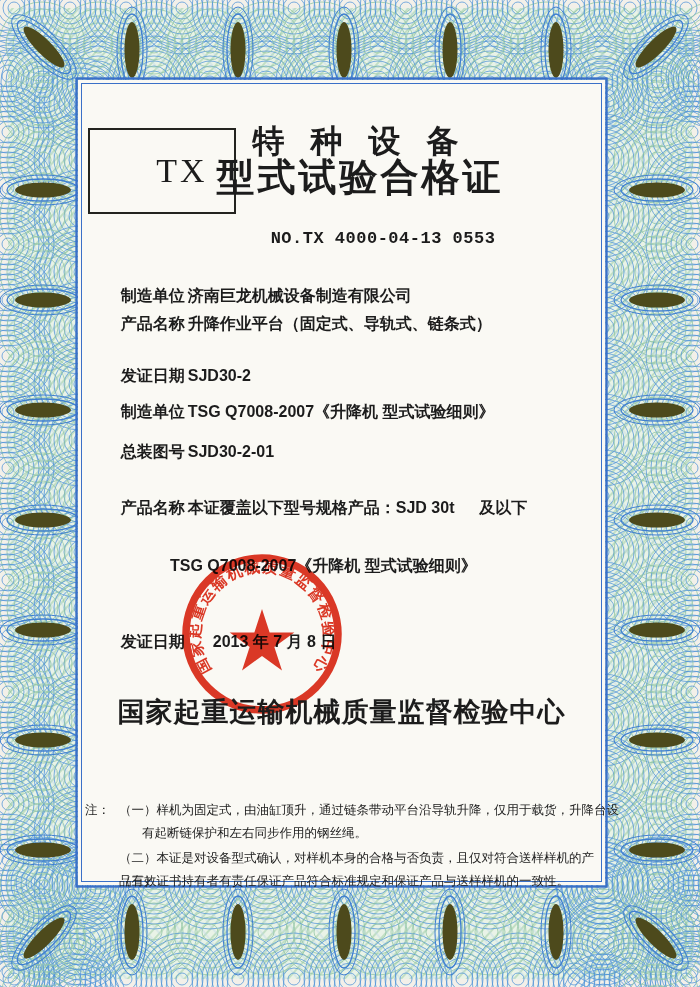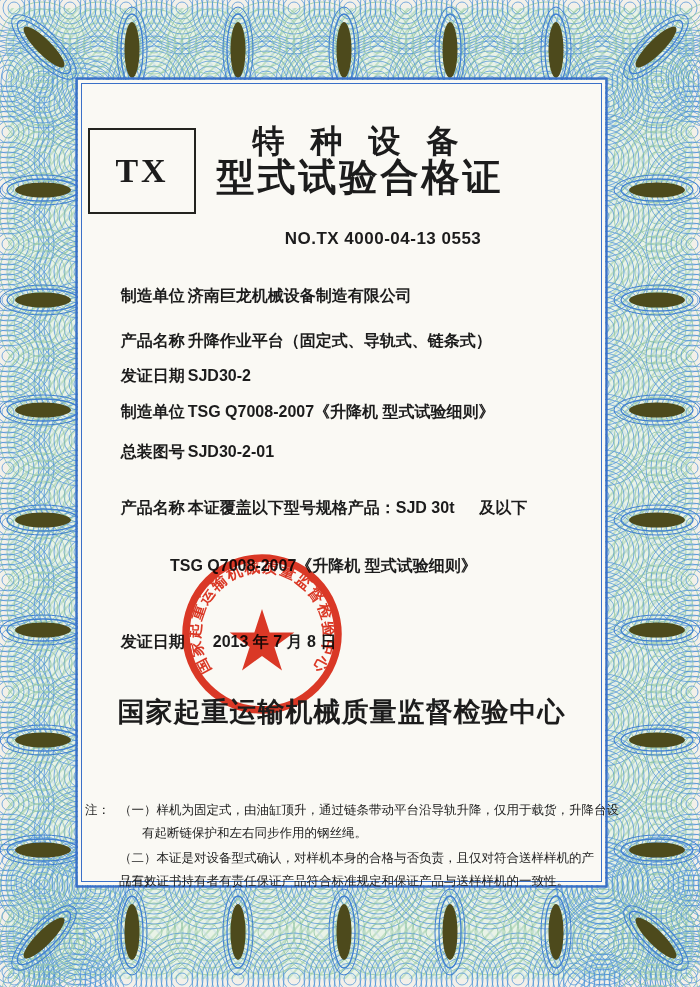--- a/index.html
+++ b/index.html
@@ -11,37 +11,38 @@
     font-family:"Liberation Sans","DejaVu Sans",sans-serif;
     color:#1c1c1c;
   }
   #border-art{position:absolute;left:0;top:0;width:700px;height:987px;}
   .abs{position:absolute;}
   .tx-box{
     left:88px;top:128px;width:104px;height:82px;
     border:2px solid #23231f;
     display:flex;align-items:center;justify-content:center;
     font-family:"Liberation Serif","DejaVu Serif",serif;
-    font-size:34px;font-weight:bold;letter-spacing:3px;
+    font-size:34px;font-weight:normal;letter-spacing:3px;
     background:rgba(250,249,244,.6);
+    padding-left:40px;
   }
   .header-block{left:130px;top:0;width:460px;text-align:center;}
   .subtitle{
     position:absolute;left:0;top:120px;width:100%;
     font-size:32px;font-weight:bold;letter-spacing:9px;
     font-family:"Liberation Serif","DejaVu Serif",serif;
   }
   .title{
     position:absolute;left:0;top:152px;width:100%;
     font-size:38px;font-weight:bold;letter-spacing:3px;
     font-family:"Liberation Serif","DejaVu Serif",serif;
   }
   .cert-no{
     left:78px;top:229px;width:610px;text-align:center;
-    font-family:Liberation Sans, sans-serif;
+    font-family:Liberation Mono, monospace;
     font-size:17px;font-weight:bold;letter-spacing:.5px;
   }
   .field-row{left:103px;font-size:16px;font-weight:600;white-space:pre;}
   .field-label{display:inline-block;width:67px;}
   .cov-line{left:170px;font-size:16px;font-weight:600;white-space:pre;}
   .issuer-line{
     left:78px;top:694px;width:527px;text-align:center;
     font-size:27px;font-weight:bold;letter-spacing:1px;
   }
   .stamp-wrap{left:177px;top:549px;width:170px;height:170px;mix-blend-mode:multiply;opacity:.93;}
@@ -321,21 +322,21 @@
   <div class="abs header-block">
     <div class="subtitle">特 种 设 备</div>
     <div class="title">型式试验合格证</div>
   </div>
 
   <div class="abs cert-no">NO.TX 4000-04-13 0553</div>
 
   <div class="abs field-row" style="top:268px">
     <span class="field-label">制造单位</span><span>济南巨龙机械设备制造有限公司</span>
   </div>
-  <div class="abs field-row" style="top:313px">
+  <div class="abs field-row" style="top:296px">
     <span class="field-label">产品名称</span><span>升降作业平台（固定式、导轨式、链条式）</span>
   </div>
   <div class="abs field-row" style="top:348px">
     <span class="field-label">发证日期</span><span>SJD30-2</span>
   </div>
   <div class="abs field-row" style="top:384px">
     <span class="field-label">制造单位</span><span>TSG Q7008-2007《升降机 型式试验细则》</span>
   </div>
   <div class="abs field-row" style="top:424px">
     <span class="field-label">总装图号</span><span>SJD30-2-01</span>

